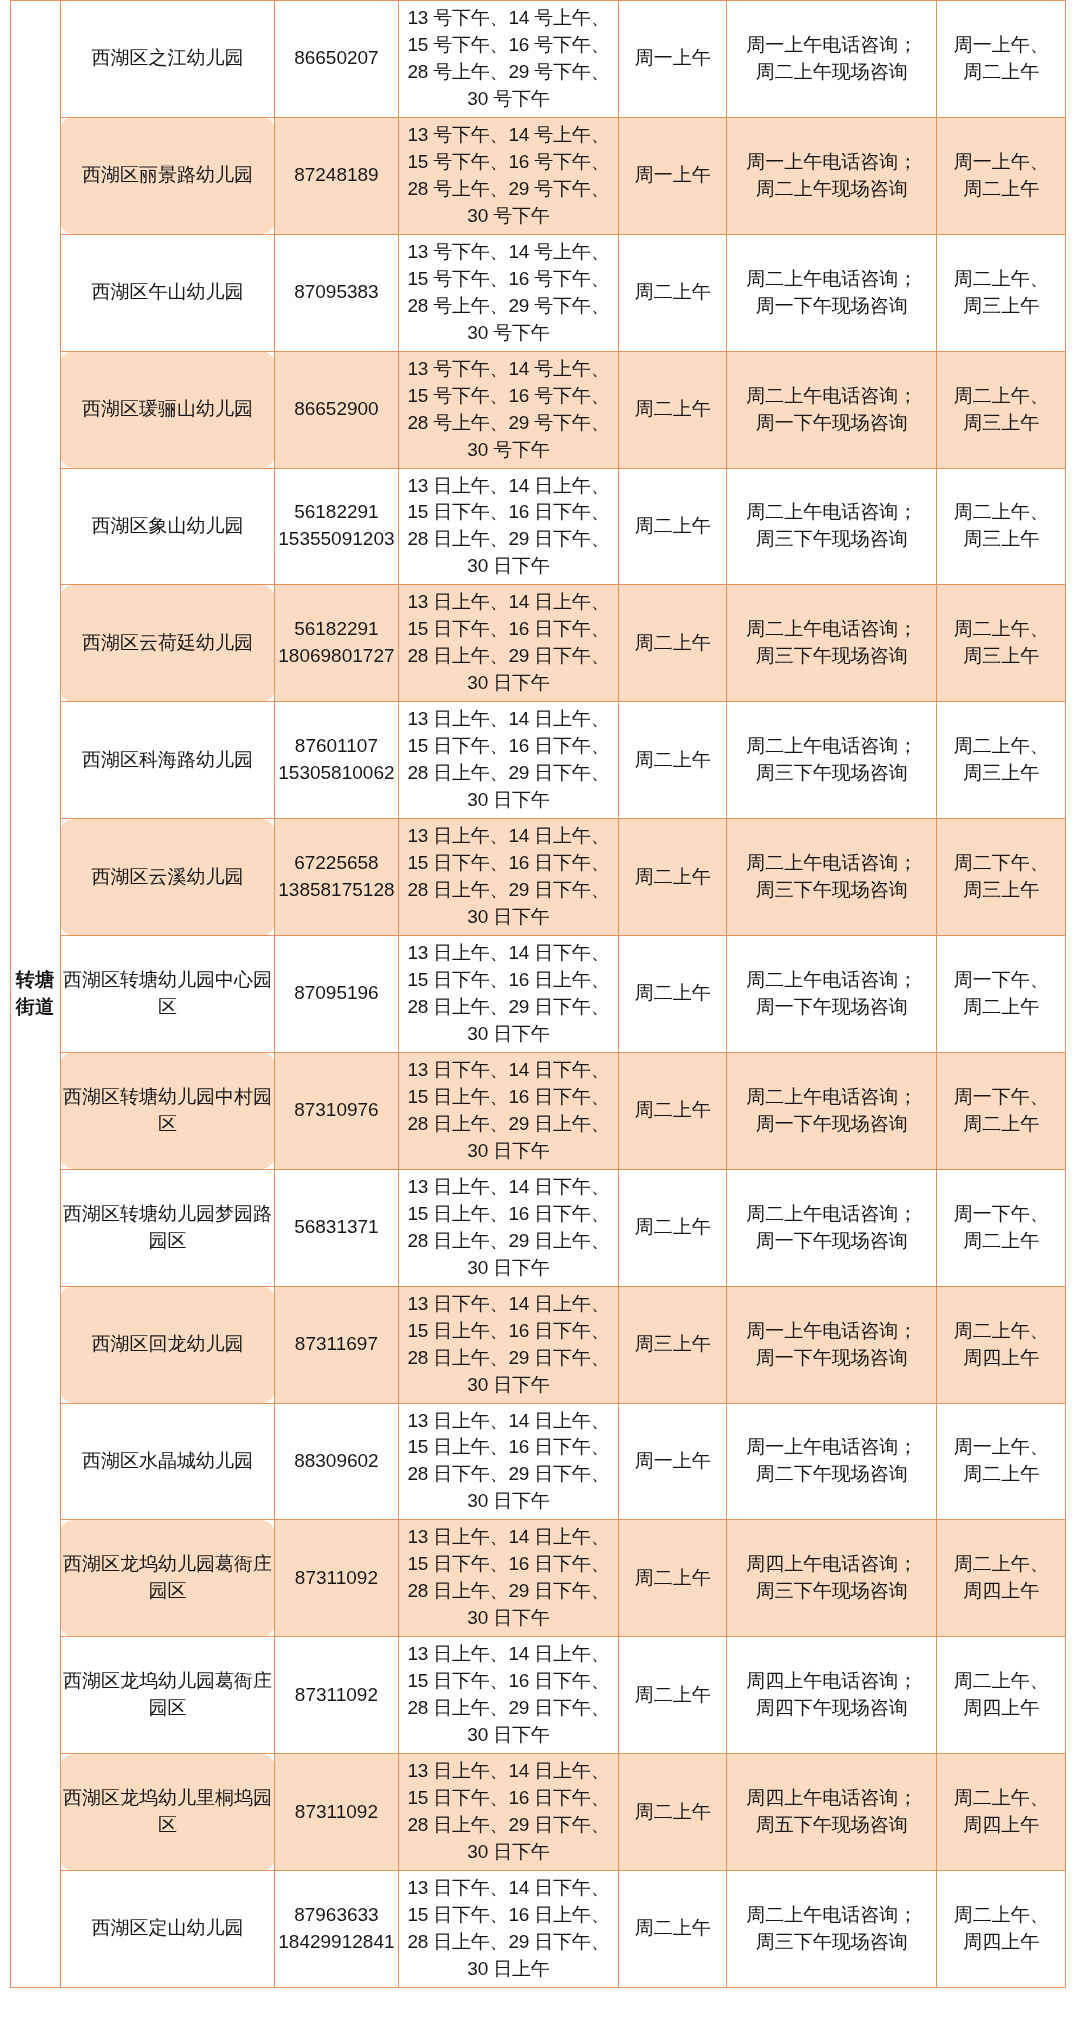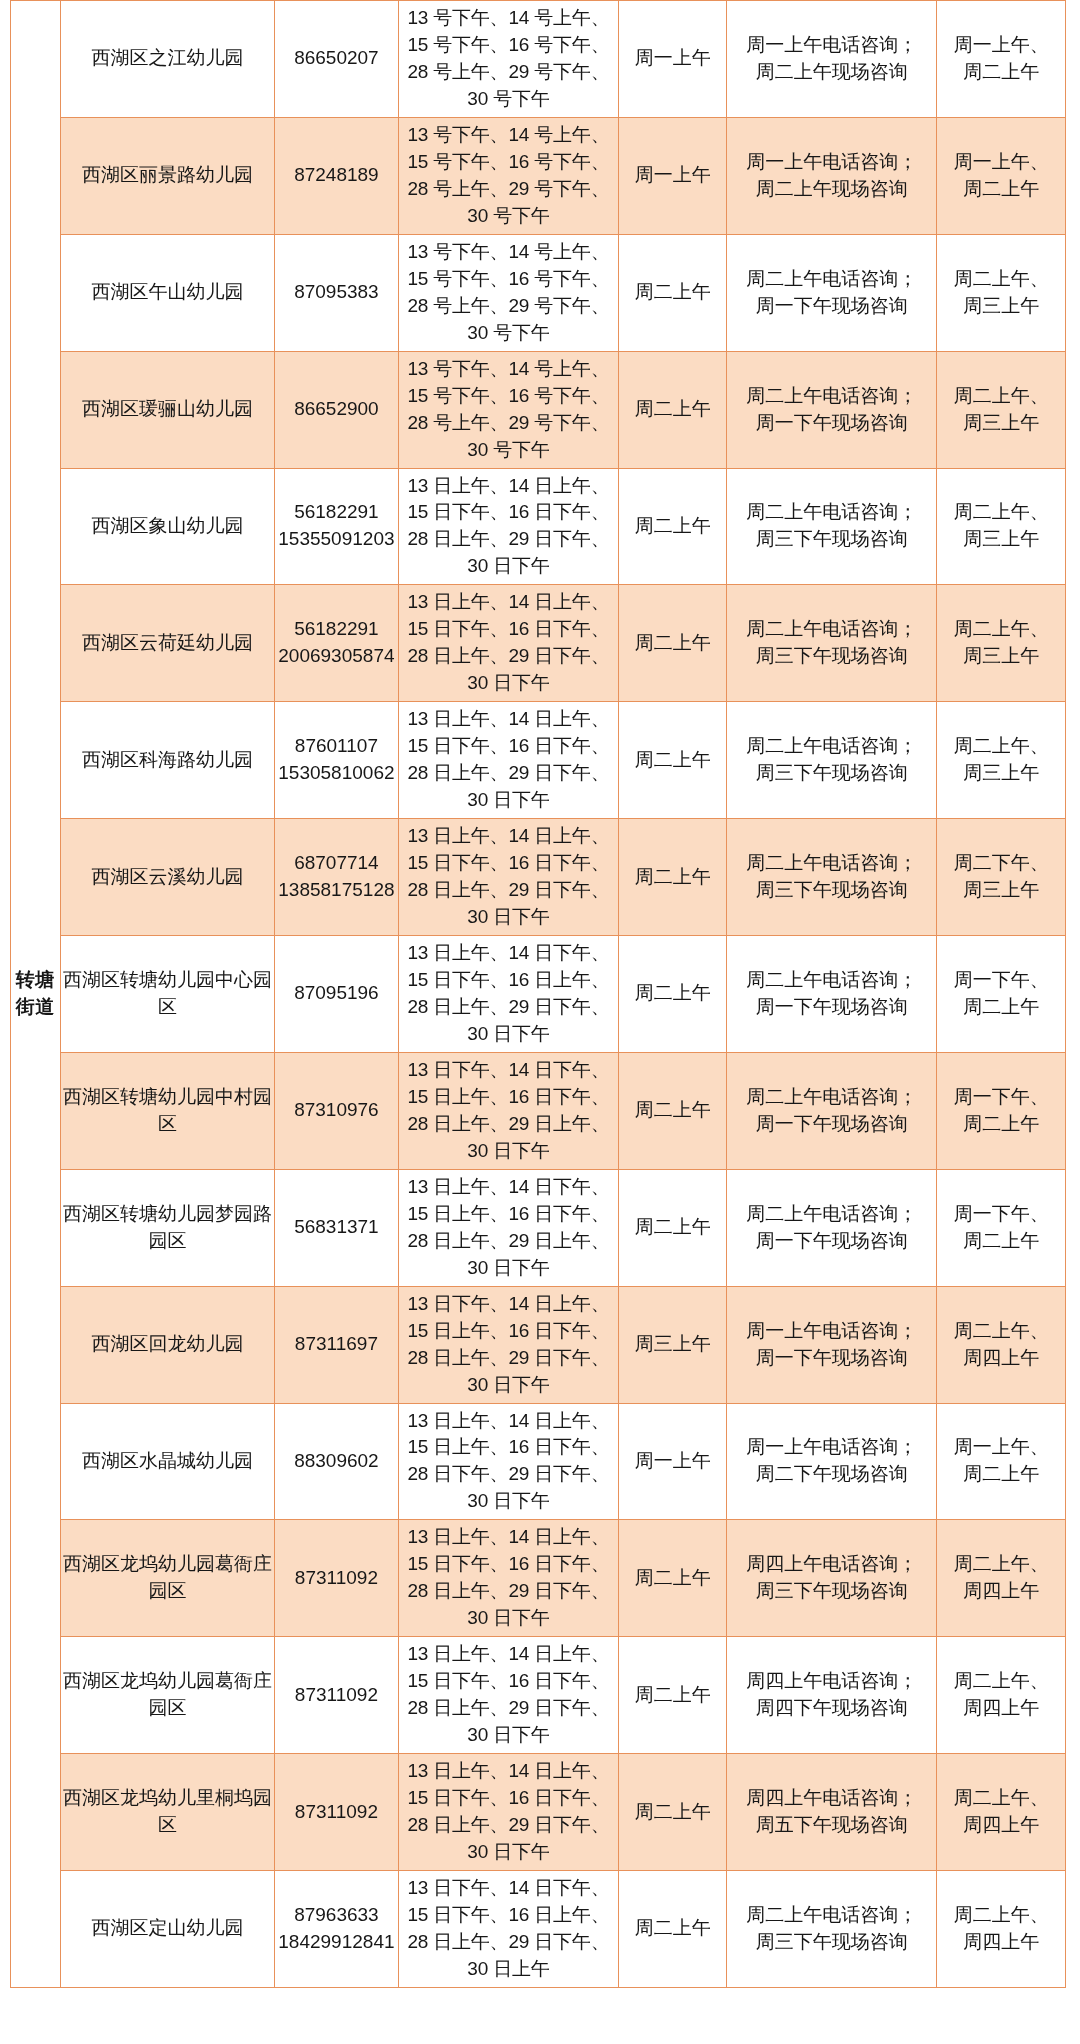--- a/index.html
+++ b/index.html
@@ -46,20 +46,21 @@
     font-size: 19px;
     line-height: 1.5;
     background: #ffffff;
     letter-spacing: 0.5px;
   }
   td.name {
     text-align: center;
     font-size: 19.5px;
     padding-left: 6px;
     padding-right: 6px;
+    border-radius: 14px;
   }
   td.phone {
     font-size: 19px;
     line-height: 1.5;
     margin-top: 36px;
   }
   td.dates {
     font-size: 18px;
     line-height: 1.46;
     letter-spacing: -0.2px;
@@ -221,21 +222,21 @@
             <span class="l1">周二上午、</span>
             <span class="l1">周三上午</span>
           </td>
         </tr>
         <tr class="odd">
           <td class="name">
             <span class="l1">西湖区云荷廷幼儿园</span>
           </td>
           <td class="phone">
             <span class="l1">56182291</span>
-            <span class="l1">20069305874</span>
+            <span class="l1">18069801727</span>
           </td>
           <td class="dates">
             <span class="l1">13 日上午、14 日上午、</span>
             <span class="l1">15 日下午、16 日下午、</span>
             <span class="l1">28 日上午、29 日下午、</span>
             <span class="l1">30 日下午</span>
           </td>
           <td class="visit">
             <span class="l1">周二上午</span>
           </td>
@@ -272,21 +273,21 @@
           <td class="extra">
             <span class="l1">周二上午、</span>
             <span class="l1">周三上午</span>
           </td>
         </tr>
         <tr class="odd">
           <td class="name">
             <span class="l1">西湖区云溪幼儿园</span>
           </td>
           <td class="phone">
-            <span class="l1">68707714</span>
+            <span class="l1">67225658</span>
             <span class="l1">13858175128</span>
           </td>
           <td class="dates">
             <span class="l1">13 日上午、14 日上午、</span>
             <span class="l1">15 日下午、16 日下午、</span>
             <span class="l1">28 日上午、29 日下午、</span>
             <span class="l1">30 日下午</span>
           </td>
           <td class="visit">
             <span class="l1">周二上午</span>

